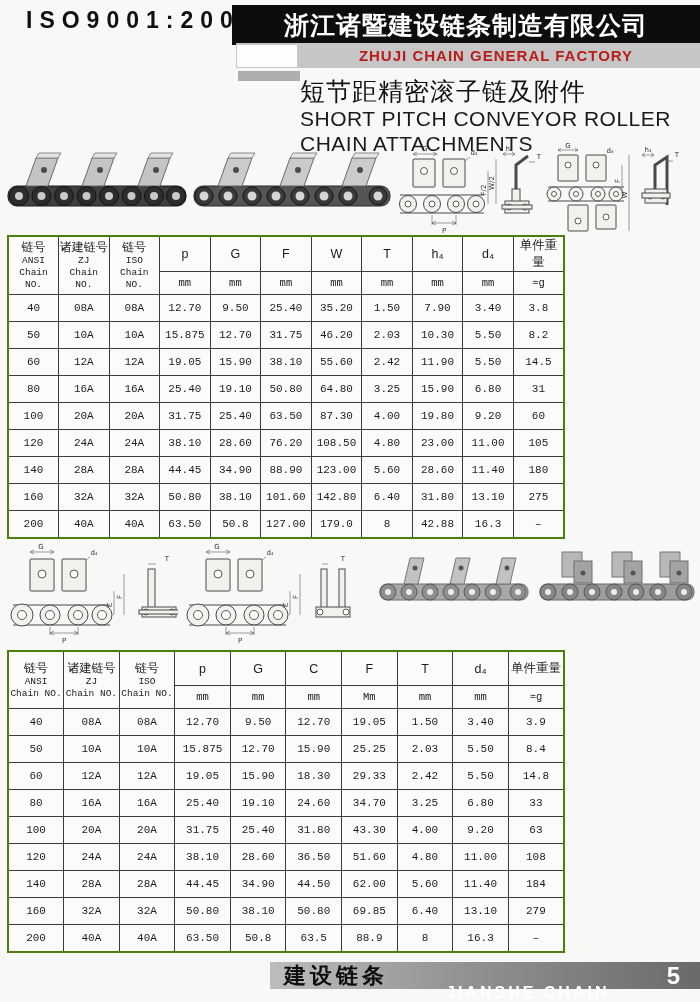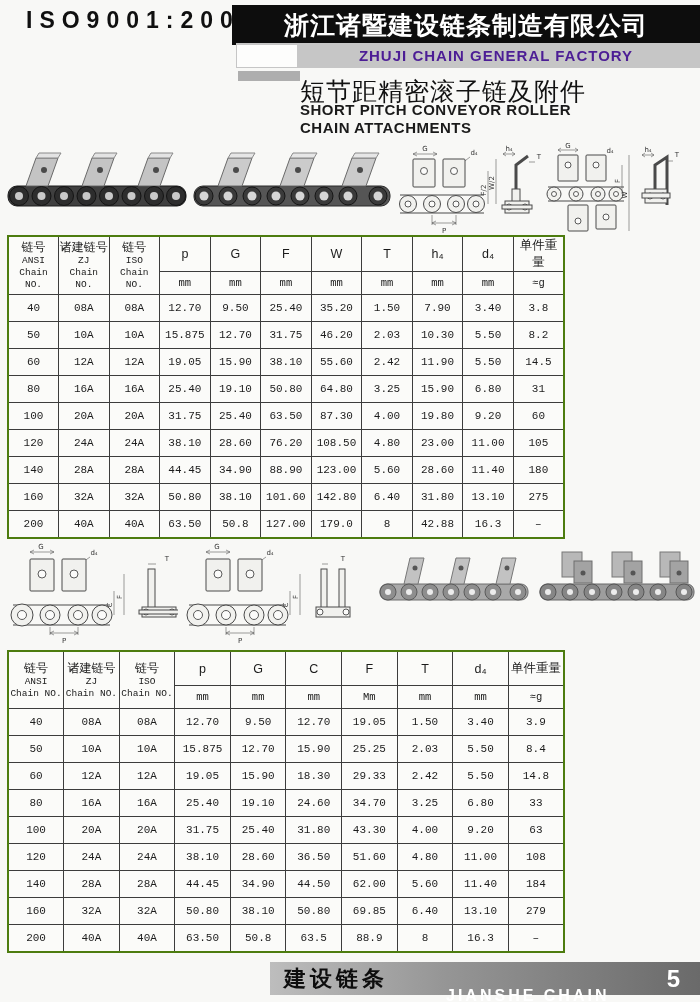--- a/index.html
+++ b/index.html
@@ -9,30 +9,30 @@
     font-family:"Liberation Sans", sans-serif;
     color:#1b1b1b;
   }
   
   .iso{position:absolute;left:26px;top:7px;font-size:23px;font-weight:bold;
        letter-spacing:7px;color:#101010;}
   .banner{position:absolute;left:232px;top:5px;width:468px;height:40px;
           background:#0d0d0d;color:#fff;font-size:25px;font-weight:bold;
           line-height:40px;text-align:center;letter-spacing:1px;}
   .graybar{position:absolute;left:236px;top:43px;width:464px;height:25px;
-           background:#c6c6c6;color:#4c1d95;font-size:15px;font-weight:bold;
+           background:#c6c6c6;color:#b91c1c;font-size:15px;font-weight:bold;
            line-height:25px;text-align:center;letter-spacing:1px;
            box-sizing:border-box;padding-left:56px;z-index:1;}
   .whitebox{position:absolute;left:237px;top:45px;width:60px;height:22px;
             background:#fdfdfc;z-index:2;}
   .graybox2{position:absolute;left:238px;top:71px;width:62px;height:10px;
             background:#aeaeae;}
   .title-cn{position:absolute;left:300px;top:75px;font-size:25px;font-weight:normal;
             letter-spacing:1px;color:#111;}
-  .title-en{position:absolute;left:300px;top:101px;font-size:15px;font-weight:bold;
+  .title-en{position:absolute;left:300px;top:107px;font-size:21px;font-weight:normal;
             line-height:1.18;letter-spacing:.5px;color:#1a1a1a;}
   
   .art{position:absolute;}
   svg .ln{stroke:#4a4a4a;stroke-width:1;fill:none;}
   svg .thin{stroke:#5a5a5a;stroke-width:.6;fill:none;}
   svg .part{fill:#f1f1ee;stroke:#4a4a4a;stroke-width:1;}
   svg .hole{fill:#fbfbfa;stroke:#4a4a4a;stroke-width:.9;}
   svg text{font-family:"DejaVu Sans", sans-serif;font-size:7px;fill:#333;}
   
   table.spec{position:absolute;left:7px;width:558px;border-collapse:collapse;
@@ -41,21 +41,21 @@
              padding:0;font-weight:normal;vertical-align:middle;}
   table.spec .idh{font-size:12px;line-height:1.25;}
   table.spec .idh .sub{font-size:9.5px;font-family:"Liberation Mono",monospace;}
   table.spec .dimh{height:33px;font-size:12.5px;}
   table.spec .unit{height:22px;font-size:10.5px;font-family:"Liberation Mono",monospace;}
   table.spec tbody td{height:26px;font-size:11px;
              font-family:"Liberation Mono",monospace;color:#1c1c1c;}
   #table1{top:235px;}
   #table2{top:650px;}
   
-  .footer{position:absolute;left:270px;top:962px;width:430px;height:33px;
+  .footer{position:absolute;left:270px;top:962px;width:430px;height:27px;
           background:linear-gradient(90deg,#bdbdbd 0%,#969696 40%,#6a6a6a 100%);
           display:flex;align-items:center;}
   .f-cn{font-size:22px;font-weight:bold;color:#0d0d0d;margin-left:14px;letter-spacing:4px;}
   .f-en{font-size:16px;font-weight:bold;color:#ffffff;letter-spacing:3px;margin-left:58px;margin-top:35px;}
   .f-page{font-size:24px;font-weight:bold;color:#ffffff;margin-left:auto;margin-right:20px;}
 </style>
 </head>
 <body>
 
 <div class="iso">ISO9001:2000</div>

